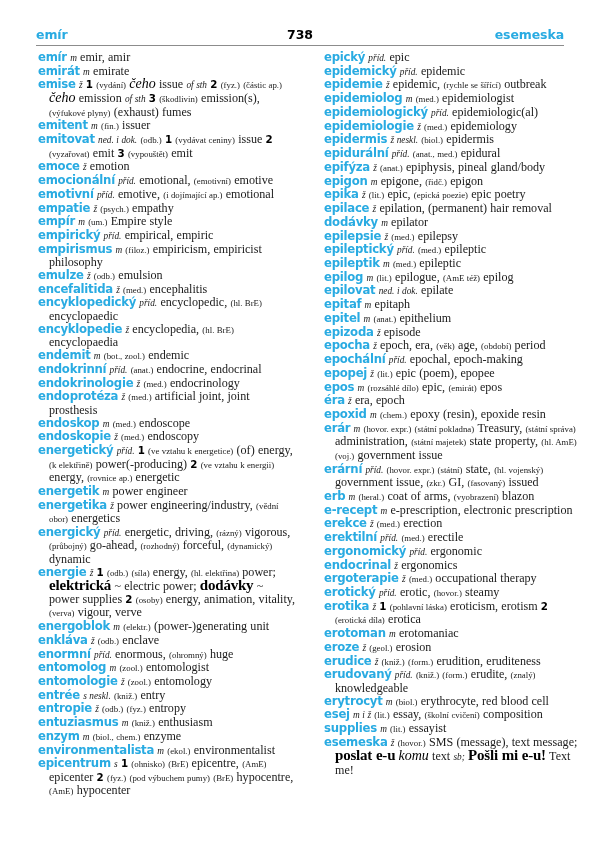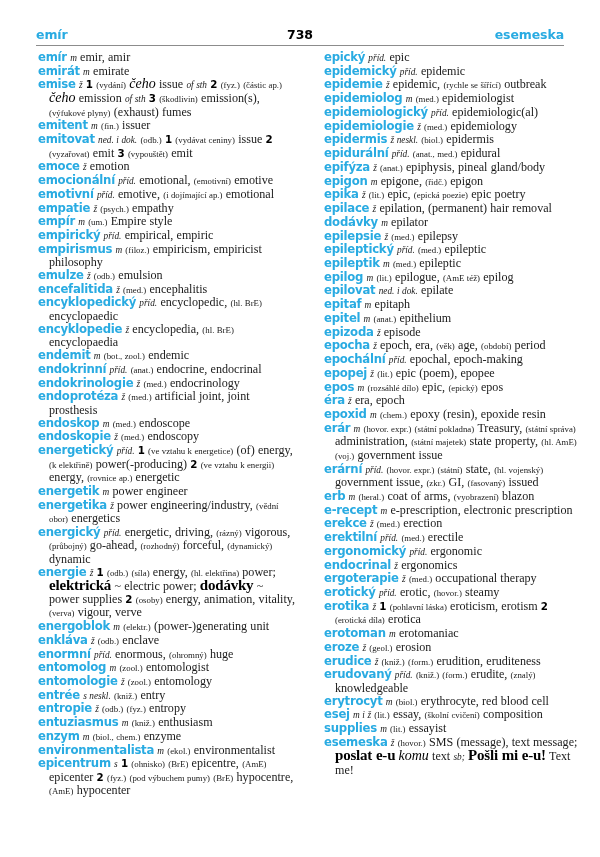--- a/index.html
+++ b/index.html
@@ -194,21 +194,21 @@
         <p class="entry"><span class="hw">epileptický</span> <span class="gram">příd.</span> <span class="par">(med.)</span> <span class="tr">epileptic</span></p>
         <p class="entry"><span class="hw">epileptik</span> <span class="gram">m</span> <span class="par">(med.)</span> <span class="tr">epileptic</span></p>
         <p class="entry"><span class="hw">epilog</span> <span class="gram">m</span> <span class="par">(lit.)</span> <span class="tr">epilogue,</span> <span class="par">(AmE též)</span> <span class="tr">epilog</span></p>
         <p class="entry"><span class="hw">epilovat</span> <span class="gram">ned. i dok.</span> <span class="tr">epilate</span></p>
         <p class="entry"><span class="hw">epitaf</span> <span class="gram">m</span> <span class="tr">epitaph</span></p>
         <p class="entry"><span class="hw">epitel</span> <span class="gram">m</span> <span class="par">(anat.)</span> <span class="tr">epithelium</span></p>
         <p class="entry"><span class="hw">epizoda</span> <span class="gram">ž</span> <span class="tr">episode</span></p>
         <p class="entry"><span class="hw">epocha</span> <span class="gram">ž</span> <span class="tr">epoch, era,</span> <span class="par">(věk)</span> <span class="tr">age,</span> <span class="par">(období)</span> <span class="tr">period</span></p>
         <p class="entry"><span class="hw">epochální</span> <span class="gram">příd.</span> <span class="tr">epochal, epoch-making</span></p>
         <p class="entry"><span class="hw">epopej</span> <span class="gram">ž</span> <span class="par">(lit.)</span> <span class="tr">epic (poem), epopee</span></p>
-        <p class="entry"><span class="hw">epos</span> <span class="gram">m</span> <span class="par">(rozsáhlé dílo)</span> <span class="tr">epic,</span> <span class="par">(epický)</span> <span class="tr">epos</span></p>
+        <p class="entry"><span class="hw">epos</span> <span class="gram">m</span> <span class="par">(rozsáhlé dílo)</span> <span class="tr">epic,</span> <span class="par">(emirát)</span> <span class="tr">epos</span></p>
         <p class="entry"><span class="hw">éra</span> <span class="gram">ž</span> <span class="tr">era, epoch</span></p>
         <p class="entry"><span class="hw">epoxid</span> <span class="gram">m</span> <span class="par">(chem.)</span> <span class="tr">epoxy (resin), epoxide resin</span></p>
         <p class="entry"><span class="hw">erár</span> <span class="gram">m</span> <span class="par">(hovor. expr.)</span> <span class="par">(státní pokladna)</span> <span class="tr">Treasury,</span> <span class="par">(státní správa)</span> <span class="tr">administration,</span> <span class="par">(státní majetek)</span> <span class="tr">state property,</span> <span class="par">(hl.  AmE)</span> <span class="par">(voj.)</span> <span class="tr">government issue</span></p>
         <p class="entry"><span class="hw">erární</span> <span class="gram">příd.</span> <span class="par">(hovor. expr.)</span> <span class="par">(státní)</span> <span class="tr">state,</span> <span class="par">(hl. vojenský)</span> <span class="tr">government issue,</span> <span class="par">(zkr.)</span> <span class="tr">GI,</span> <span class="par">(fasovaný)</span> <span class="tr">issued</span></p>
         <p class="entry"><span class="hw">erb</span> <span class="gram">m</span> <span class="par">(heral.)</span> <span class="tr">coat of arms,</span> <span class="par">(vyobrazení)</span> <span class="tr">blazon</span></p>
         <p class="entry"><span class="hw">e-recept</span> <span class="gram">m</span> <span class="tr">e-prescription, electronic prescription</span></p>
         <p class="entry"><span class="hw">erekce</span> <span class="gram">ž</span> <span class="par">(med.)</span> <span class="tr">erection</span></p>
         <p class="entry"><span class="hw">erektilní</span> <span class="gram">příd.</span> <span class="par">(med.)</span> <span class="tr">erectile</span></p>
         <p class="entry"><span class="hw">ergonomický</span> <span class="gram">příd.</span> <span class="tr">ergonomic</span></p>
         <p class="entry"><span class="hw">endocrinal</span> <span class="gram">ž</span> <span class="tr">ergonomics</span></p>

